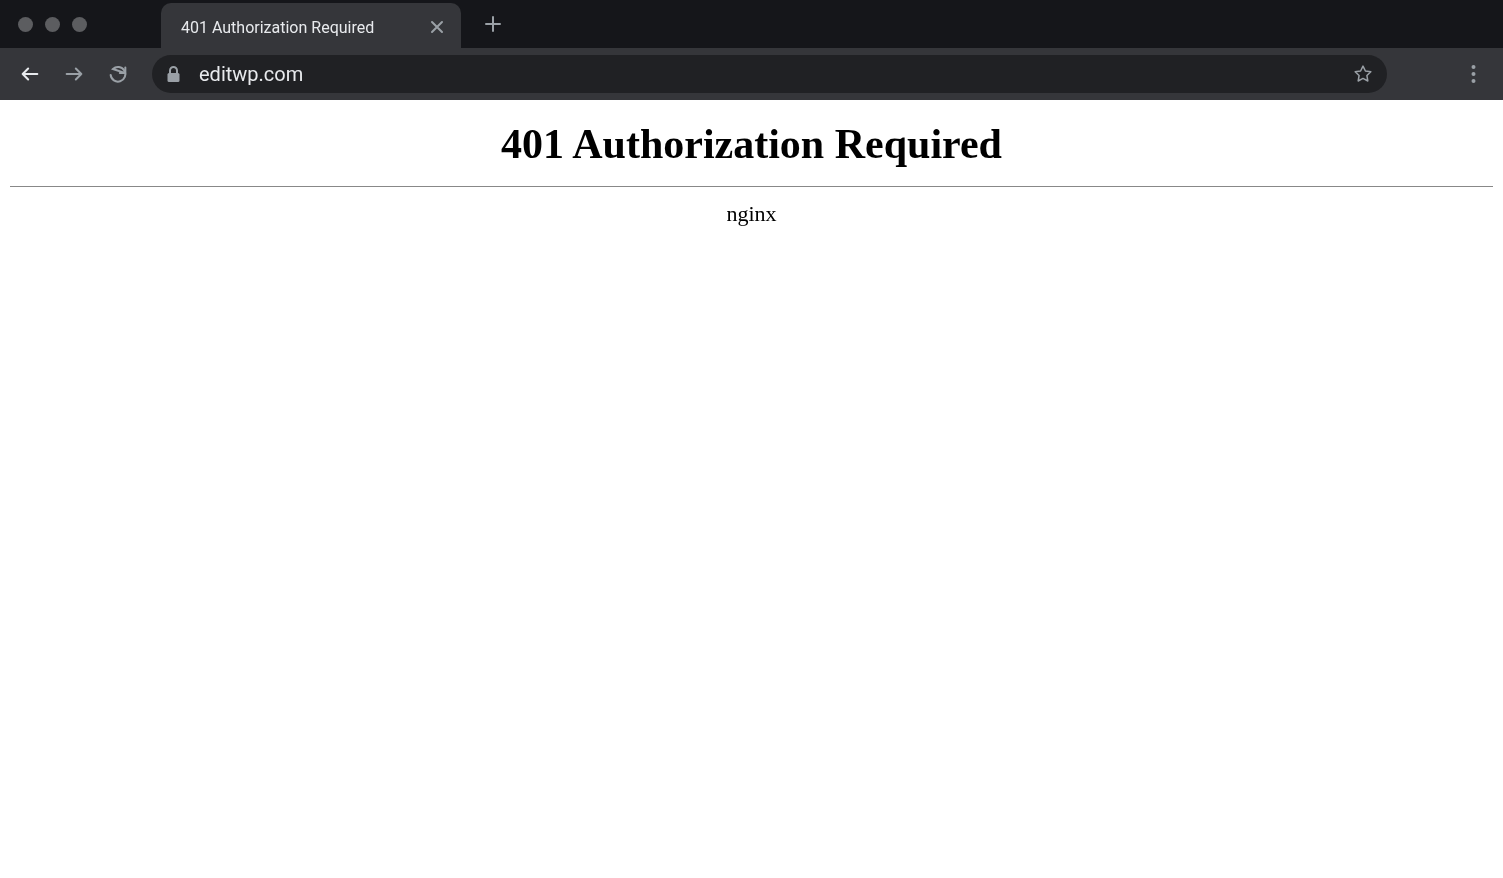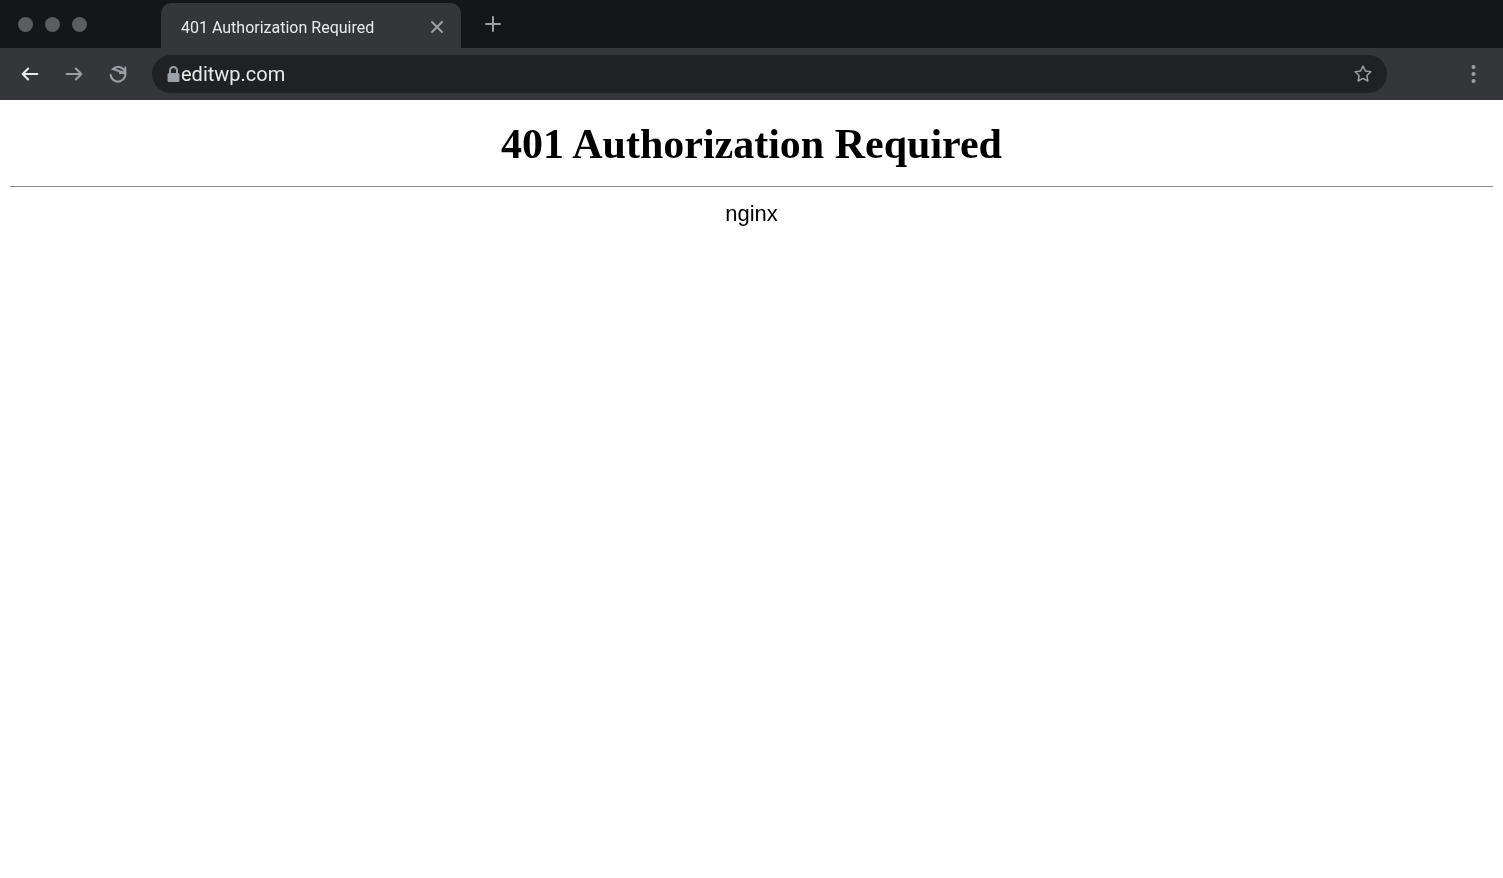--- a/index.html
+++ b/index.html
@@ -100,21 +100,21 @@
     }
     .omnibox {
       flex: 1;
       display: flex;
       align-items: center;
       background: #202124;
       border-radius: 22px;
       height: 38px;
       padding: 0 14px;
       margin: 0 8px;
-      gap: 0;
+      gap: 18px;
     }
     .lock-icon {
       color: #9aa0a6;
       display: flex;
       align-items: center;
     }
     .url-text {
       color: #e8eaed;
       font-size: 20px;
       flex: 1;
@@ -146,21 +146,21 @@
       text-align: center;
       color: #000000;
       margin: 10px 0 18px 0;
     }
     .hr-line {
       border: none;
       border-top: 1px solid #888;
       margin: 0 0 14px 0;
     }
     .server-name {
-      font-family: Liberation Sans, sans-serif;
+      font-family: Liberation Serif, serif;
       font-size: 22px;
       text-align: center;
       color: #000000;
     }
   </style>
 </head>
 <body>
 
 <div class="browser-chrome">
   <div class="tab-strip">

